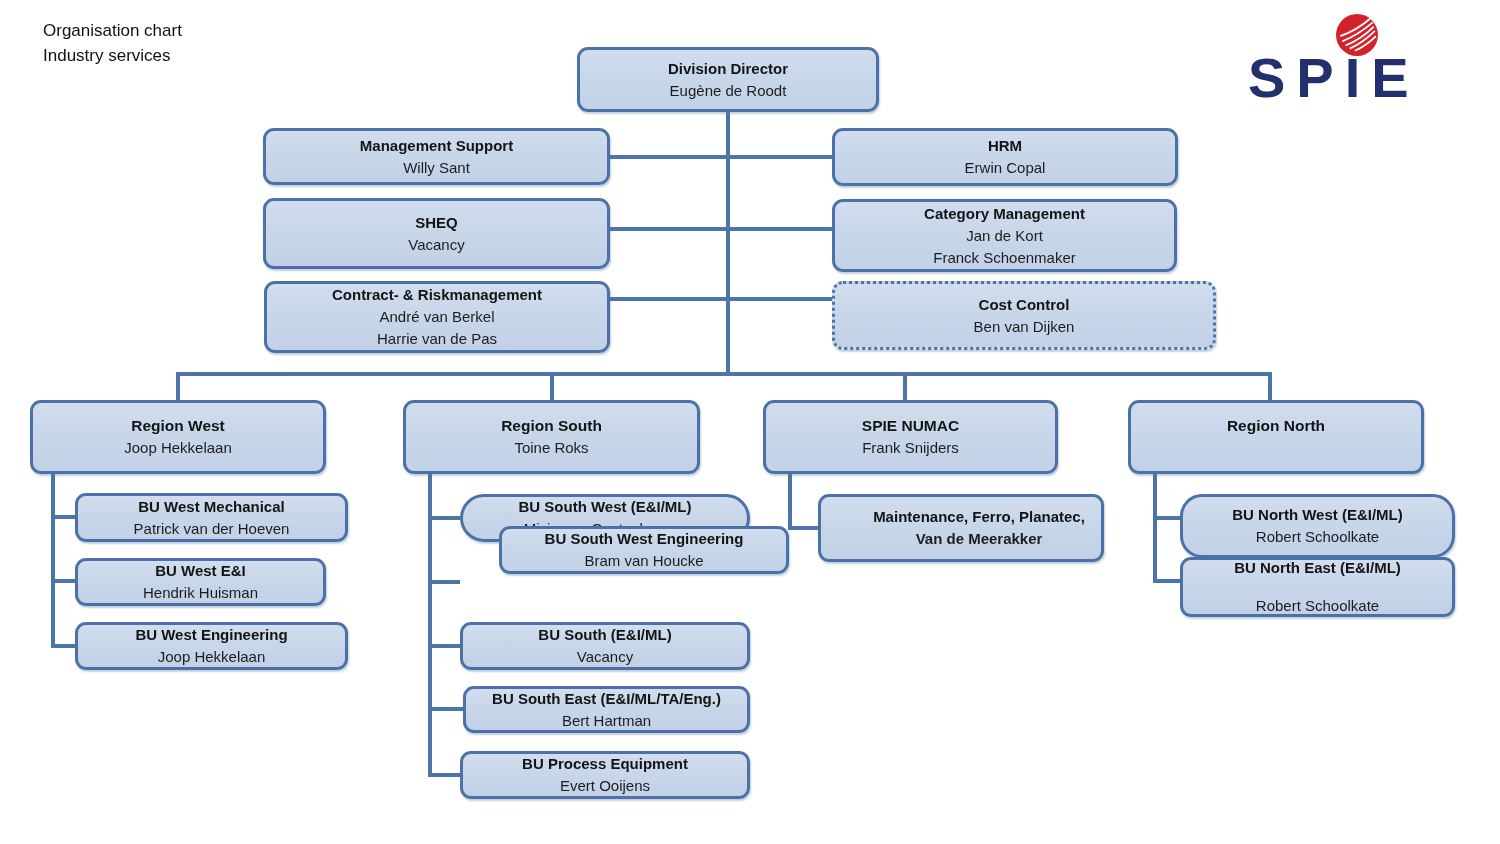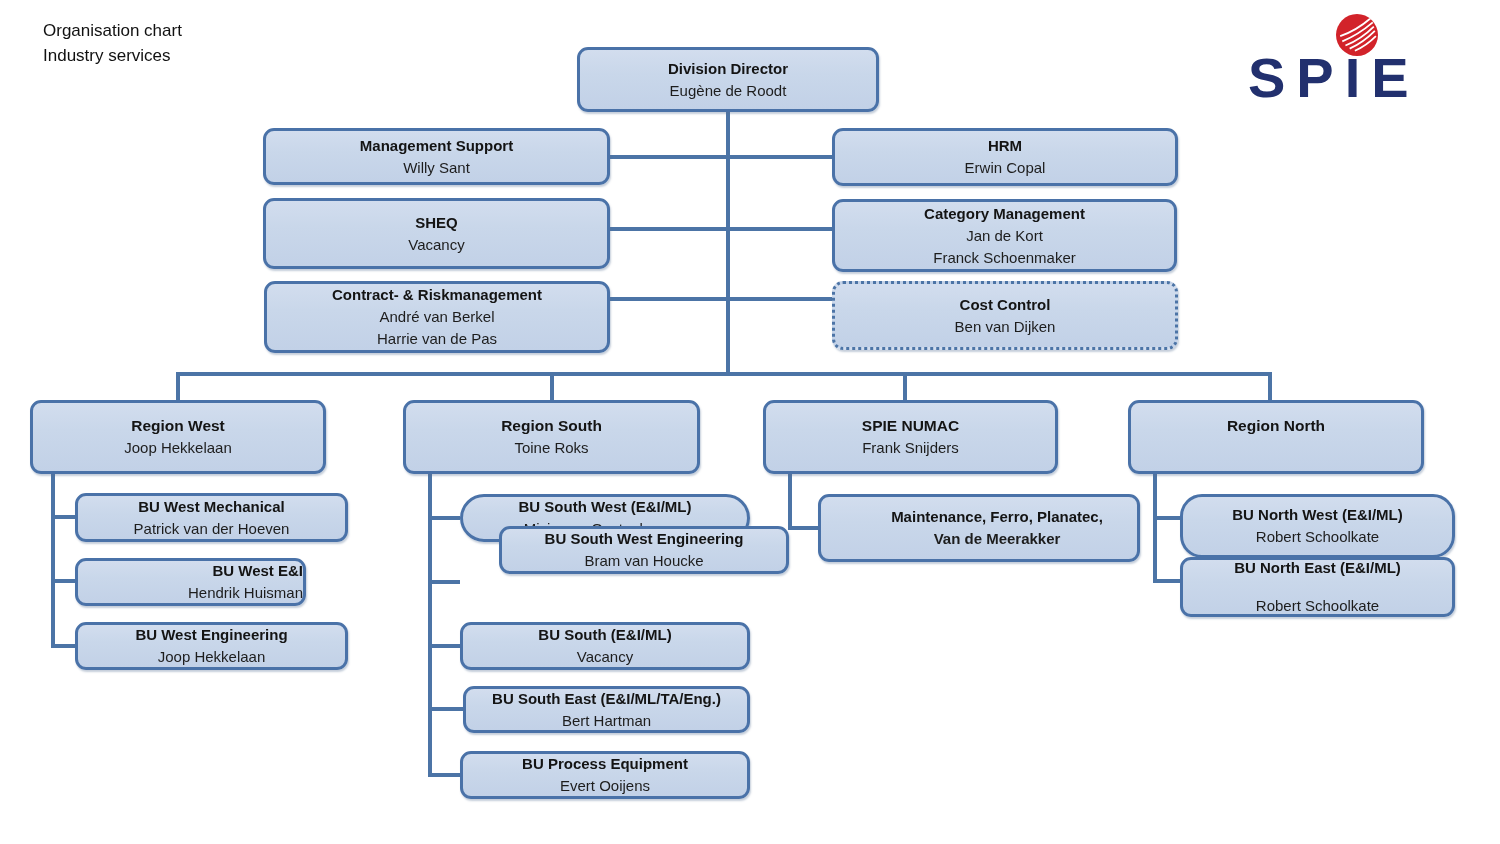--- a/index.html
+++ b/index.html
@@ -117,21 +117,21 @@
     <div class="t">HRM</div>
     <div class="n">Erwin Copal</div>
   </div>
 
   <div class="node" style="left:832px;top:199px;width:345px;height:73px;">
     <div class="t">Category Management</div>
     <div class="n">Jan de Kort</div>
     <div class="n">Franck Schoenmaker</div>
   </div>
 
-  <div class="node dashed" style="left:832px;top:281px;width:346px;height:69px;">
+  <div class="node dashed" style="left:832px;top:281px;width:384px;height:69px;">
     <div class="t">Cost Control</div>
     <div class="n">Ben van Dijken</div>
   </div>
 
   <div class="node region" style="left:30px;top:400px;width:296px;height:74px;">
     <div class="t">Region West</div>
     <div class="n">Joop Hekkelaan</div>
   </div>
 
   <div class="node region" style="left:403px;top:400px;width:297px;height:74px;">
@@ -147,21 +147,21 @@
   <div class="node region" style="left:1128px;top:400px;width:296px;height:74px;">
     <div class="t">Region North</div>
     <div class="n"></div>
   </div>
 
   <div class="node" style="left:75px;top:493px;width:273px;height:49px;">
     <div class="t">BU West Mechanical</div>
     <div class="n">Patrick van der Hoeven</div>
   </div>
 
-  <div class="node" style="left:75px;top:558px;width:231px;height:48px;align-items:flex-end;">
+  <div class="node" style="left:75px;top:558px;width:251px;height:48px;">
     <div class="t">BU West E&amp;I</div>
     <div class="n">Hendrik Huisman</div>
   </div>
 
   <div class="node" style="left:75px;top:622px;width:273px;height:48px;">
     <div class="t">BU West Engineering</div>
     <div class="n">Joop Hekkelaan</div>
   </div>
 
   <div class="node" style="left:460px;top:494px;width:290px;height:48px;border-radius:24px;">
@@ -182,21 +182,21 @@
   <div class="node" style="left:463px;top:686px;width:287px;height:47px;">
     <div class="t">BU South East (E&amp;I/ML/TA/Eng.)</div>
     <div class="n">Bert Hartman</div>
   </div>
 
   <div class="node" style="left:460px;top:751px;width:290px;height:48px;">
     <div class="t">BU Process Equipment</div>
     <div class="n">Evert Ooijens</div>
   </div>
 
-  <div class="node" style="left:818px;top:494px;width:322px;height:68px;padding-left:36px;">
+  <div class="node" style="left:818px;top:494px;width:286px;height:68px;padding-left:36px;">
     <div class="t">Maintenance,  Ferro, Planatec,</div>
     <div class="n bold">Van de Meerakker</div>
   </div>
 
   <div class="node" style="left:1180px;top:494px;width:275px;height:64px;border-radius:22px;">
     <div class="t">BU North West (E&amp;I/ML)</div>
     <div class="n">Robert Schoolkate</div>
   </div>
 
   <div class="node" style="left:1180px;top:557px;width:275px;height:60px;gap:16px;">

